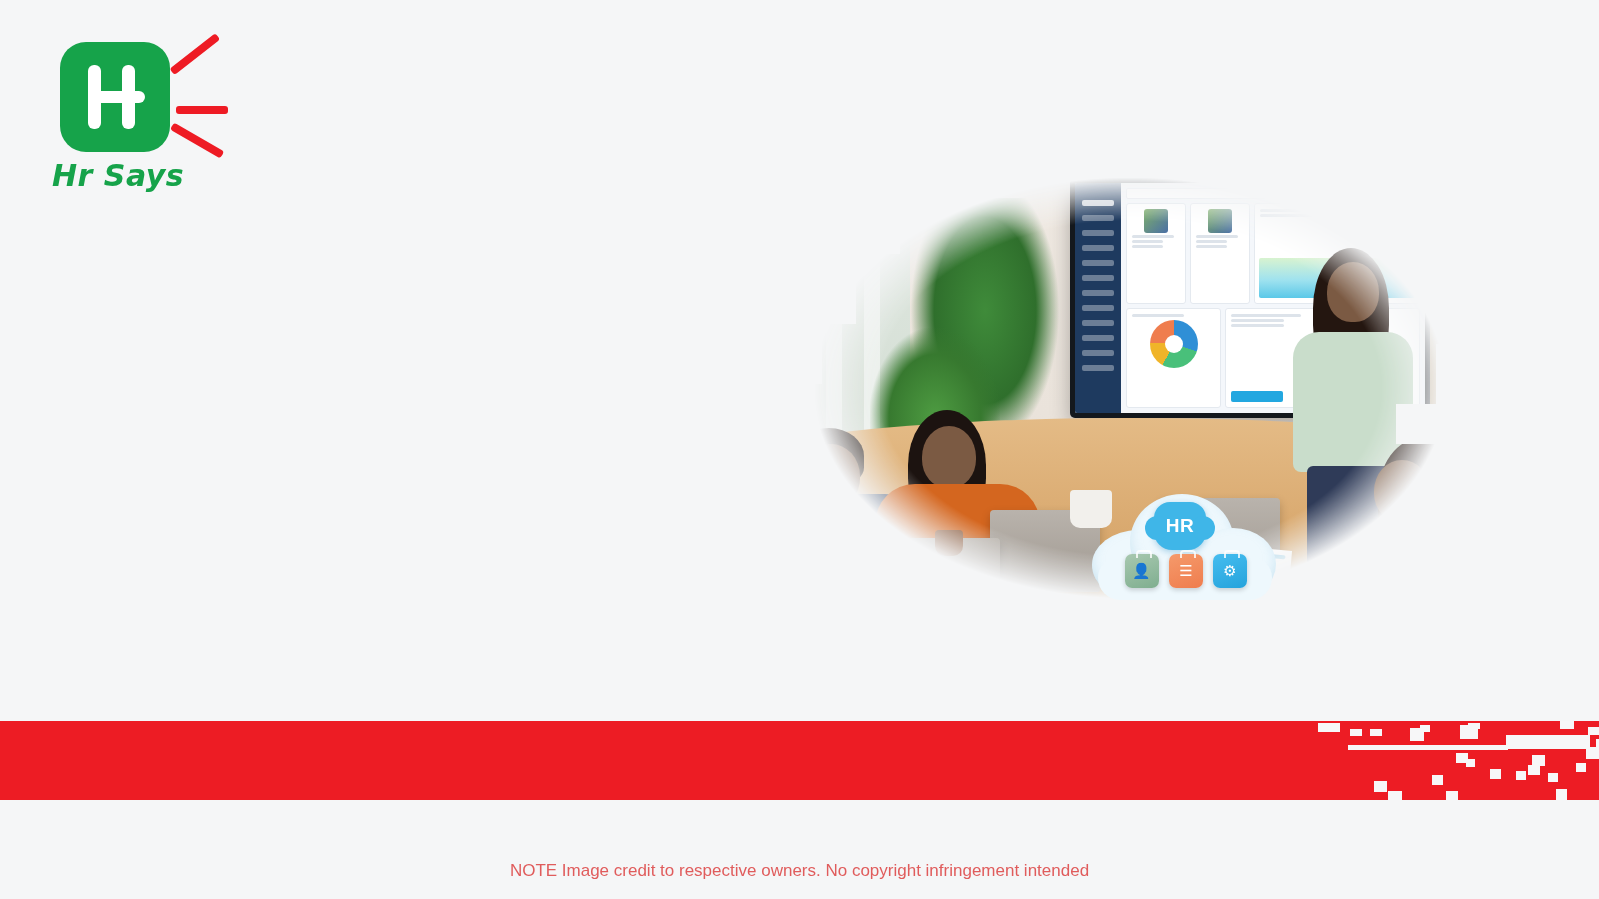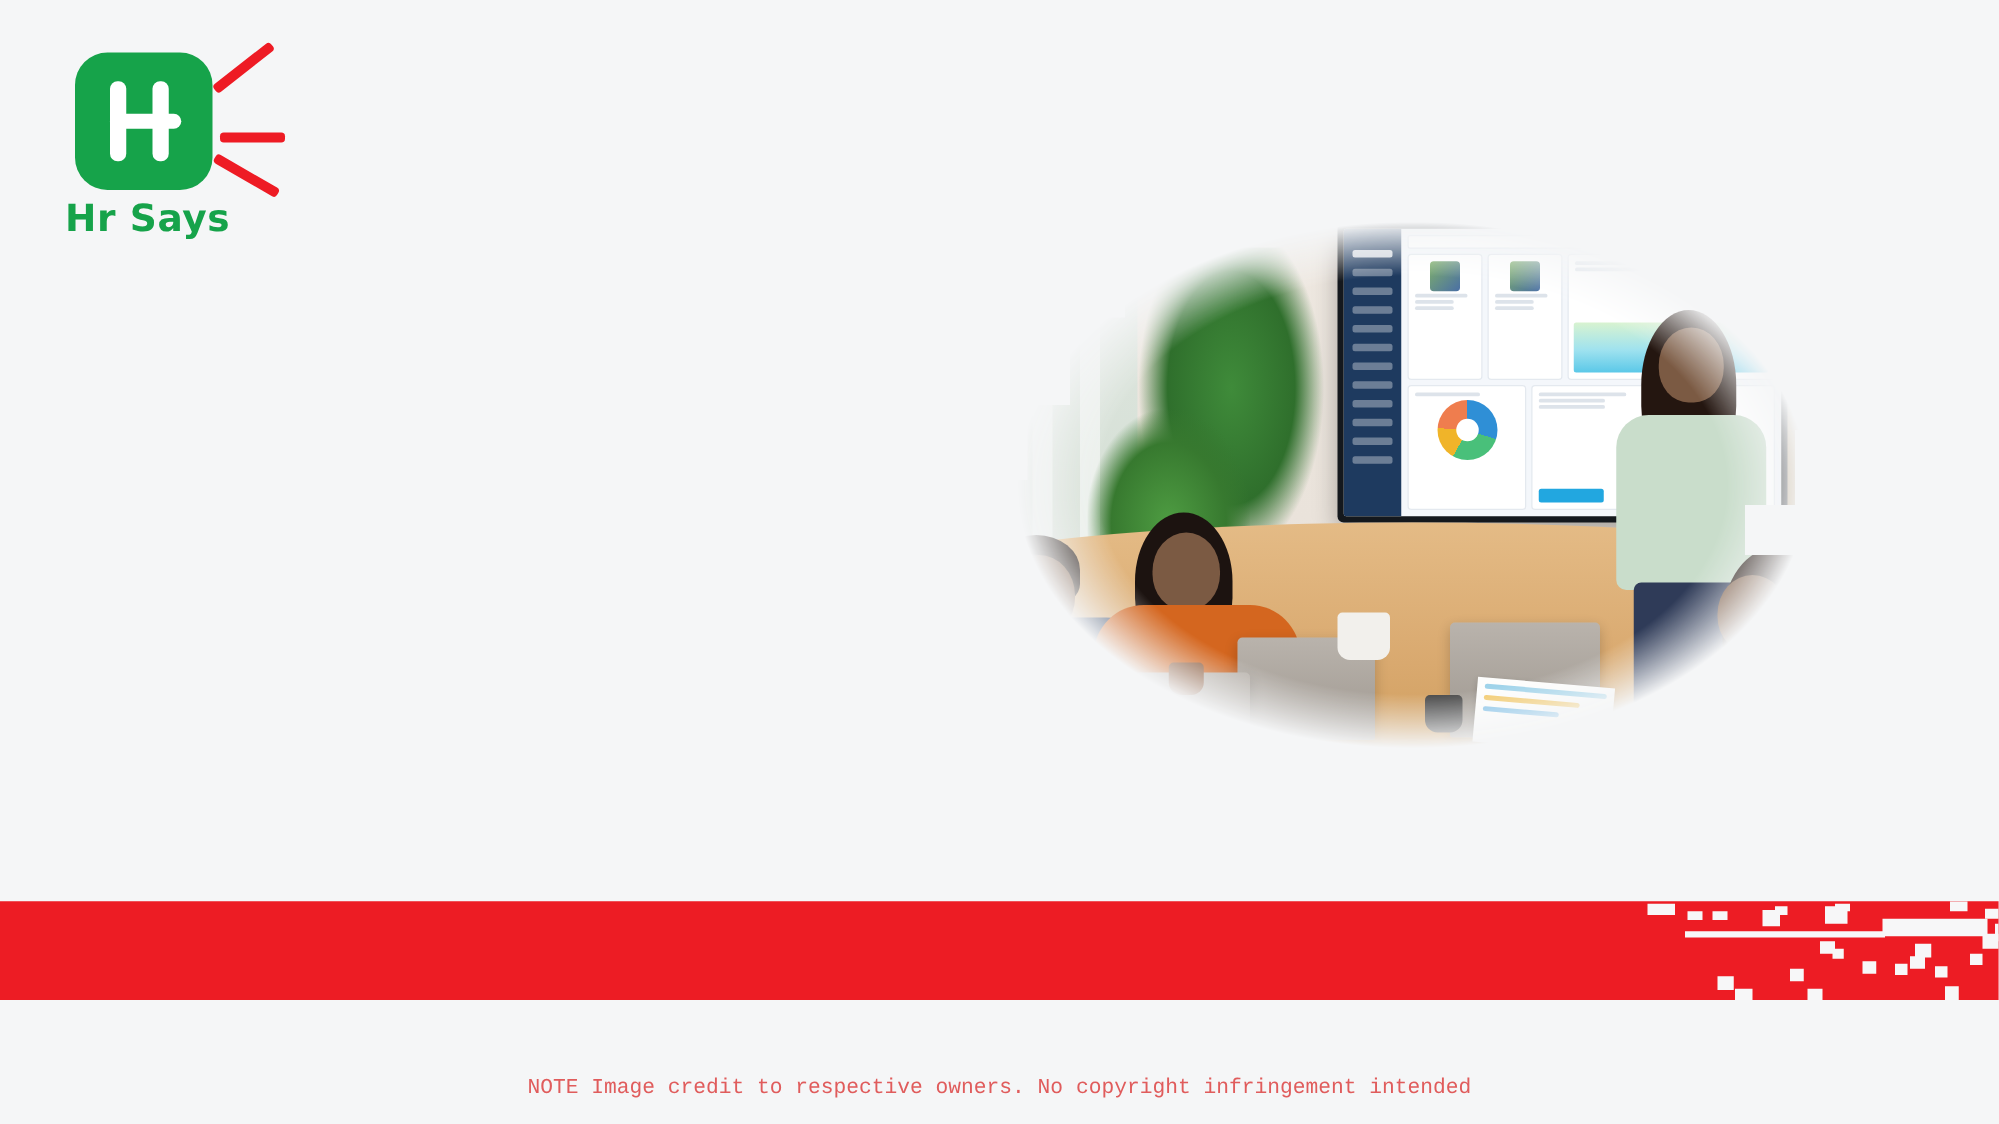--- a/index.html
+++ b/index.html
@@ -5,21 +5,21 @@
   html,body{margin:0;padding:0;}
   body{
     width:1599px;height:899px;
     background:#f5f6f7;
     font-family:"Liberation Sans","DejaVu Sans",sans-serif;
     overflow:hidden;position:relative;
   }
   #stage{position:absolute;inset:0;background:#f5f6f7;}
 
   
-  .logo-block{position:absolute;left:50px;top:38px;width:230px;height:170px;}
+  .logo-block{position:absolute;left:50px;top:38px;width:230px;height:170px;font-style:italic;}
   .logo-mark{position:absolute;left:10px;top:4px;width:110px;height:110px;
     background:#16a34a;border-radius:26px;}
   .logo-h{position:absolute;left:0;top:0;width:110px;height:110px;}
   .logo-h .bar{position:absolute;background:#ffffff;border-radius:6px;}
   .logo-h .bl{left:28px;top:23px;width:13px;height:64px;}
   .logo-h .br{left:62px;top:23px;width:13px;height:64px;}
   .logo-h .bm{left:28px;top:49px;width:57px;height:12px;}
   .logo-rays{position:absolute;left:118px;top:6px;width:95px;height:110px;}
   .ray{position:absolute;background:#ee1b24;border-radius:3px;}
   .ray1{left:4px;top:24px;width:58px;height:8px;transform:rotate(-38deg);transform-origin:left center;}
@@ -157,21 +157,21 @@
   .ci-cal{background:linear-gradient(160deg,#f59a6b,#ef7d4e);}
   .ci-gear{background:linear-gradient(160deg,#46bdef,#25a3dc);}
 
   
   .banner{position:absolute;left:0;top:721px;width:1599px;height:79px;background:#ed1c24;}
   .glitch{position:absolute;left:1270px;top:0;width:329px;height:79px;overflow:hidden;}
   .glitch b{position:absolute;display:block;background:#f7f7f8;}
 
   
   .note{position:absolute;left:0;top:861px;width:1599px;text-align:center;
-    color:#e05c5c;font-size:17px;font-family:Liberation Mono, monospace;}
+    color:#e05c5c;font-size:17px;font-family:Liberation Sans, sans-serif;}
 </style>
 </head>
 <body>
 
 <div id="stage">
 
   <div class="logo-block">
     <div class="logo-mark">
       <div class="logo-h">
         <span class="bar bl"></span>
@@ -344,20 +344,34 @@
       <b style="left:724px;top:105px;width:60px;height:45px"></b>
       <b style="left:744px;top:150px;width:40px;height:60px"></b>
       <b style="left:700px;top:210px;width:84px;height:60px"></b>
       <b style="left:660px;top:270px;width:124px;height:40px"></b>
       <b style="left:700px;top:310px;width:84px;height:40px"></b>
       <b style="left:724px;top:350px;width:60px;height:60px"></b>
       <b style="left:690px;top:410px;width:94px;height:50px"></b>
       <b style="left:640px;top:460px;width:144px;height:45px"></b>
     </div>
 
+    <div class="cloud" style="left:352px;top:344px">
+      <span class="puff c1"></span>
+        <span class="puff c2"></span>
+        <span class="puff c3"></span>
+      <span class="base"></span>
+      <div class="hr-badge">
+        <span>HR</span>
+      </div>
+      <div class="cloud-icons">
+        <span class="ci ci-people">👤</span>
+        <span class="ci ci-cal">☰</span>
+        <span class="ci ci-gear">⚙</span>
+      </div>
+    </div>
   </div>
 
   <div class="banner">
     <div class="glitch">
       <b style="left:48px;top:2px;width:22px;height:9px"></b>
       <b style="left:80px;top:8px;width:12px;height:7px"></b>
       <b style="left:100px;top:8px;width:12px;height:7px"></b>
       <b style="left:140px;top:7px;width:14px;height:13px"></b>
       <b style="left:150px;top:4px;width:10px;height:7px"></b>
       <b style="left:190px;top:4px;width:18px;height:14px"></b>

